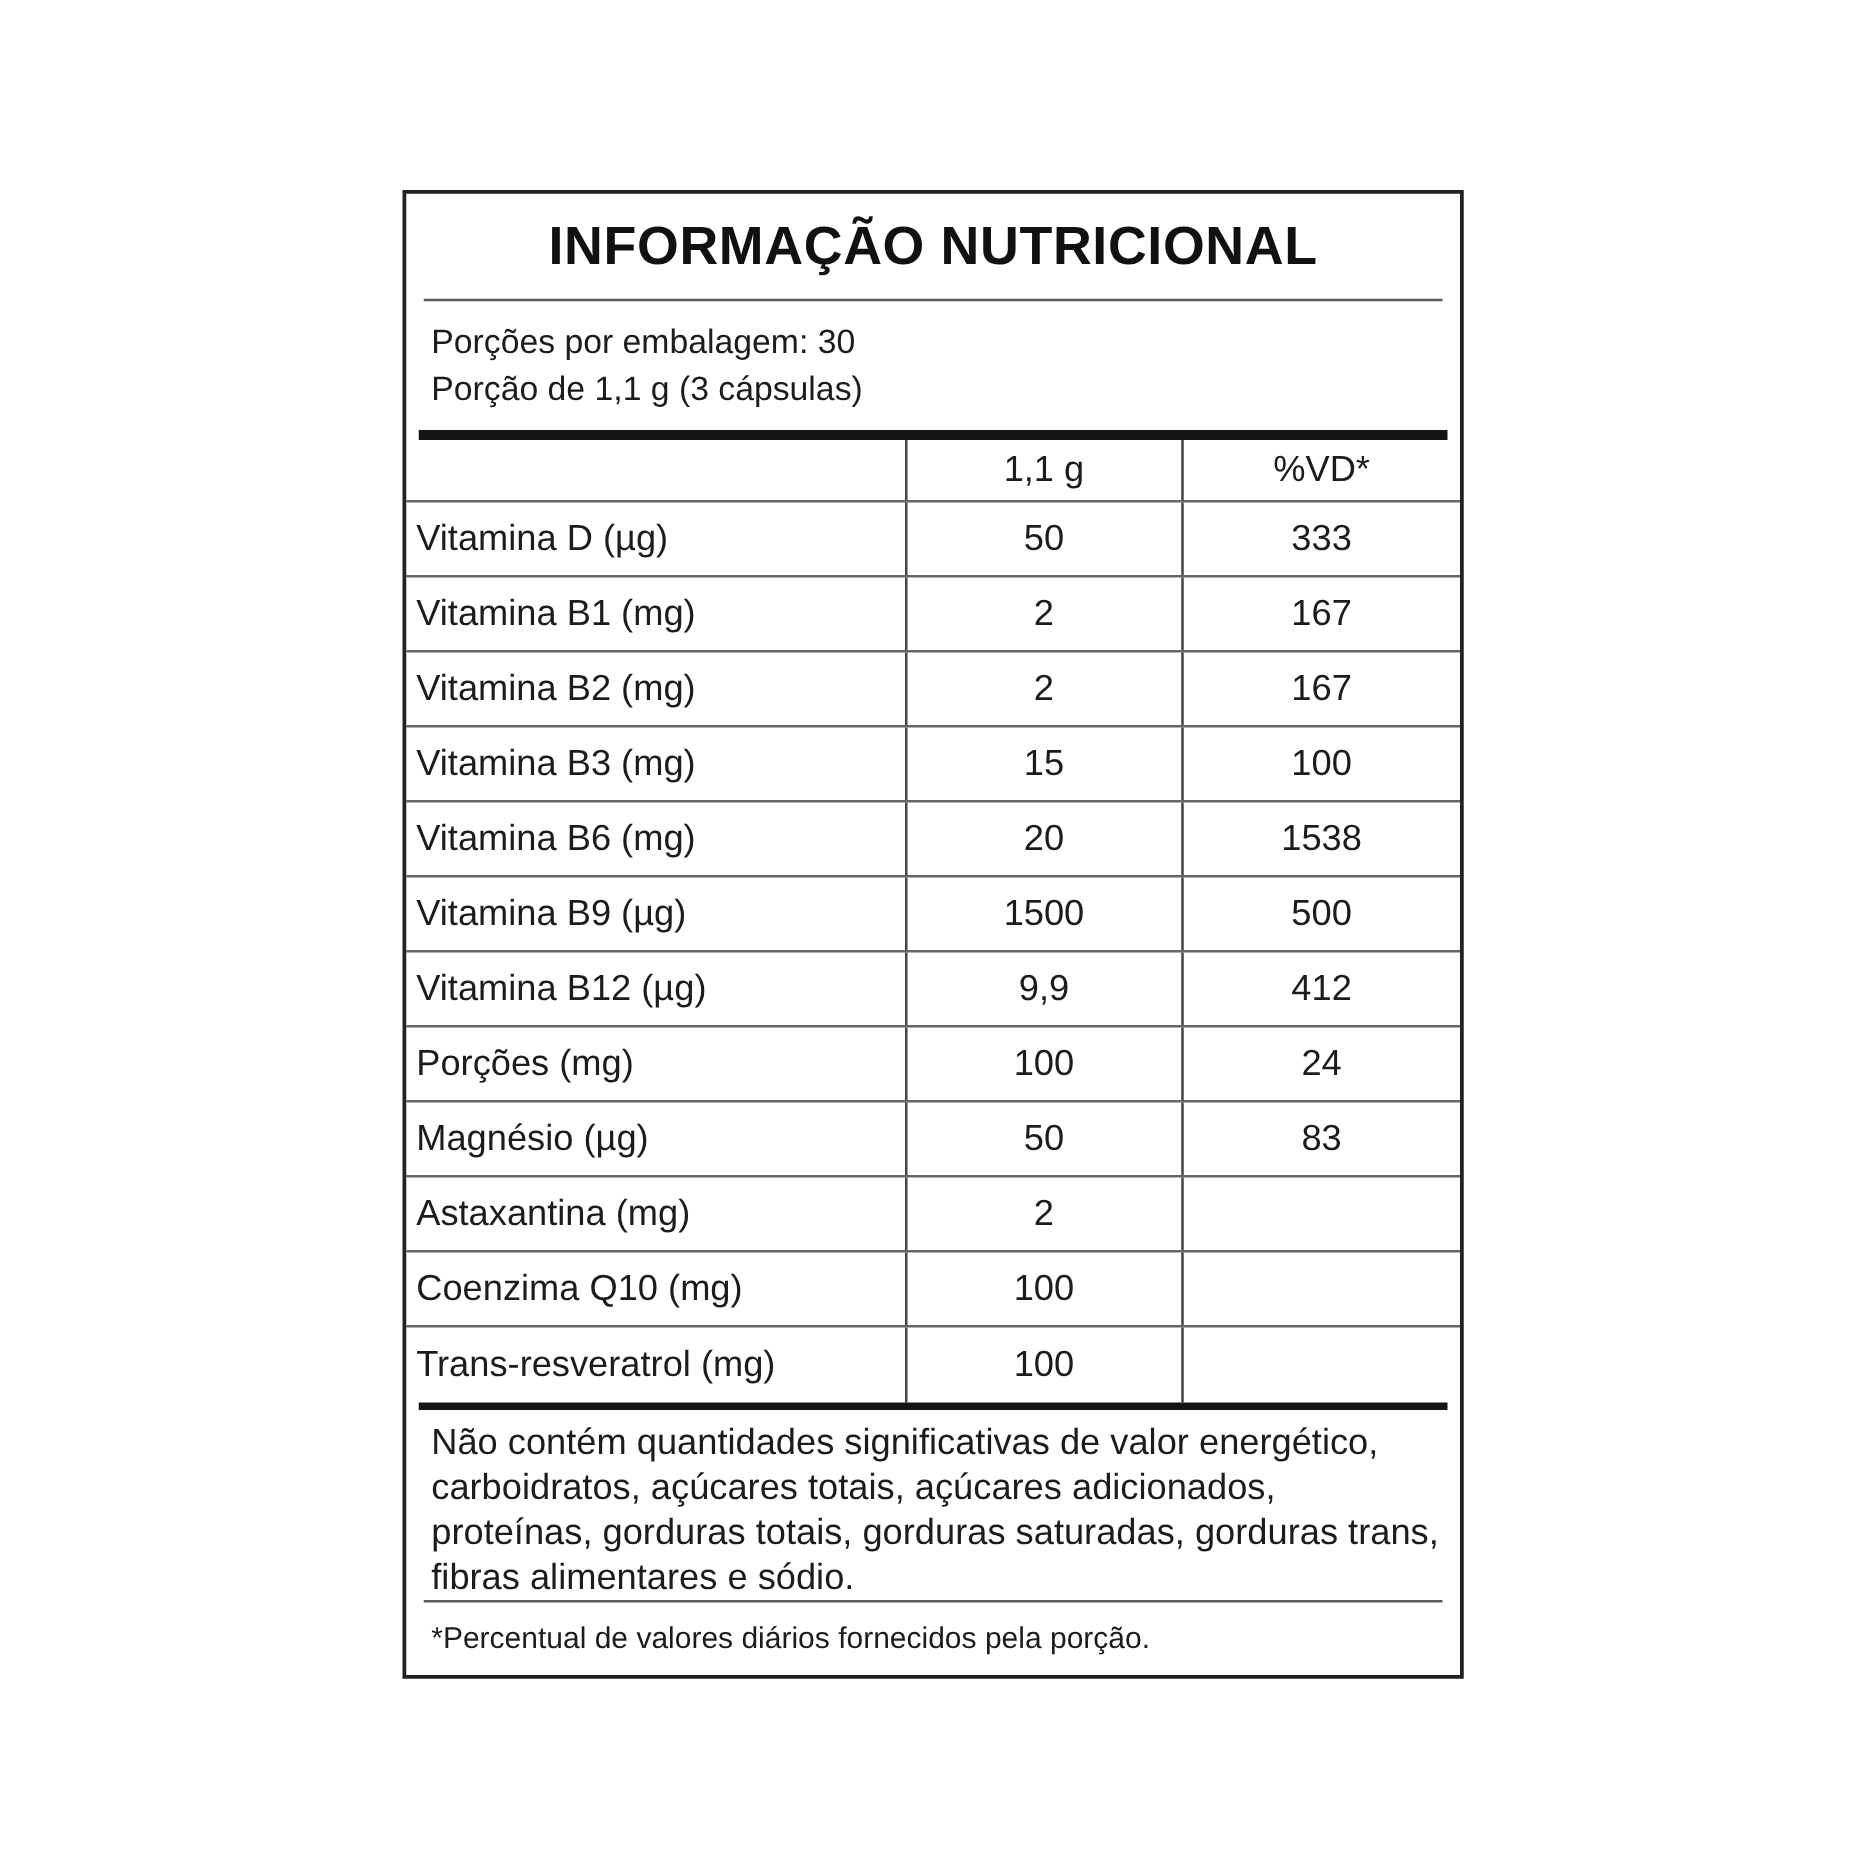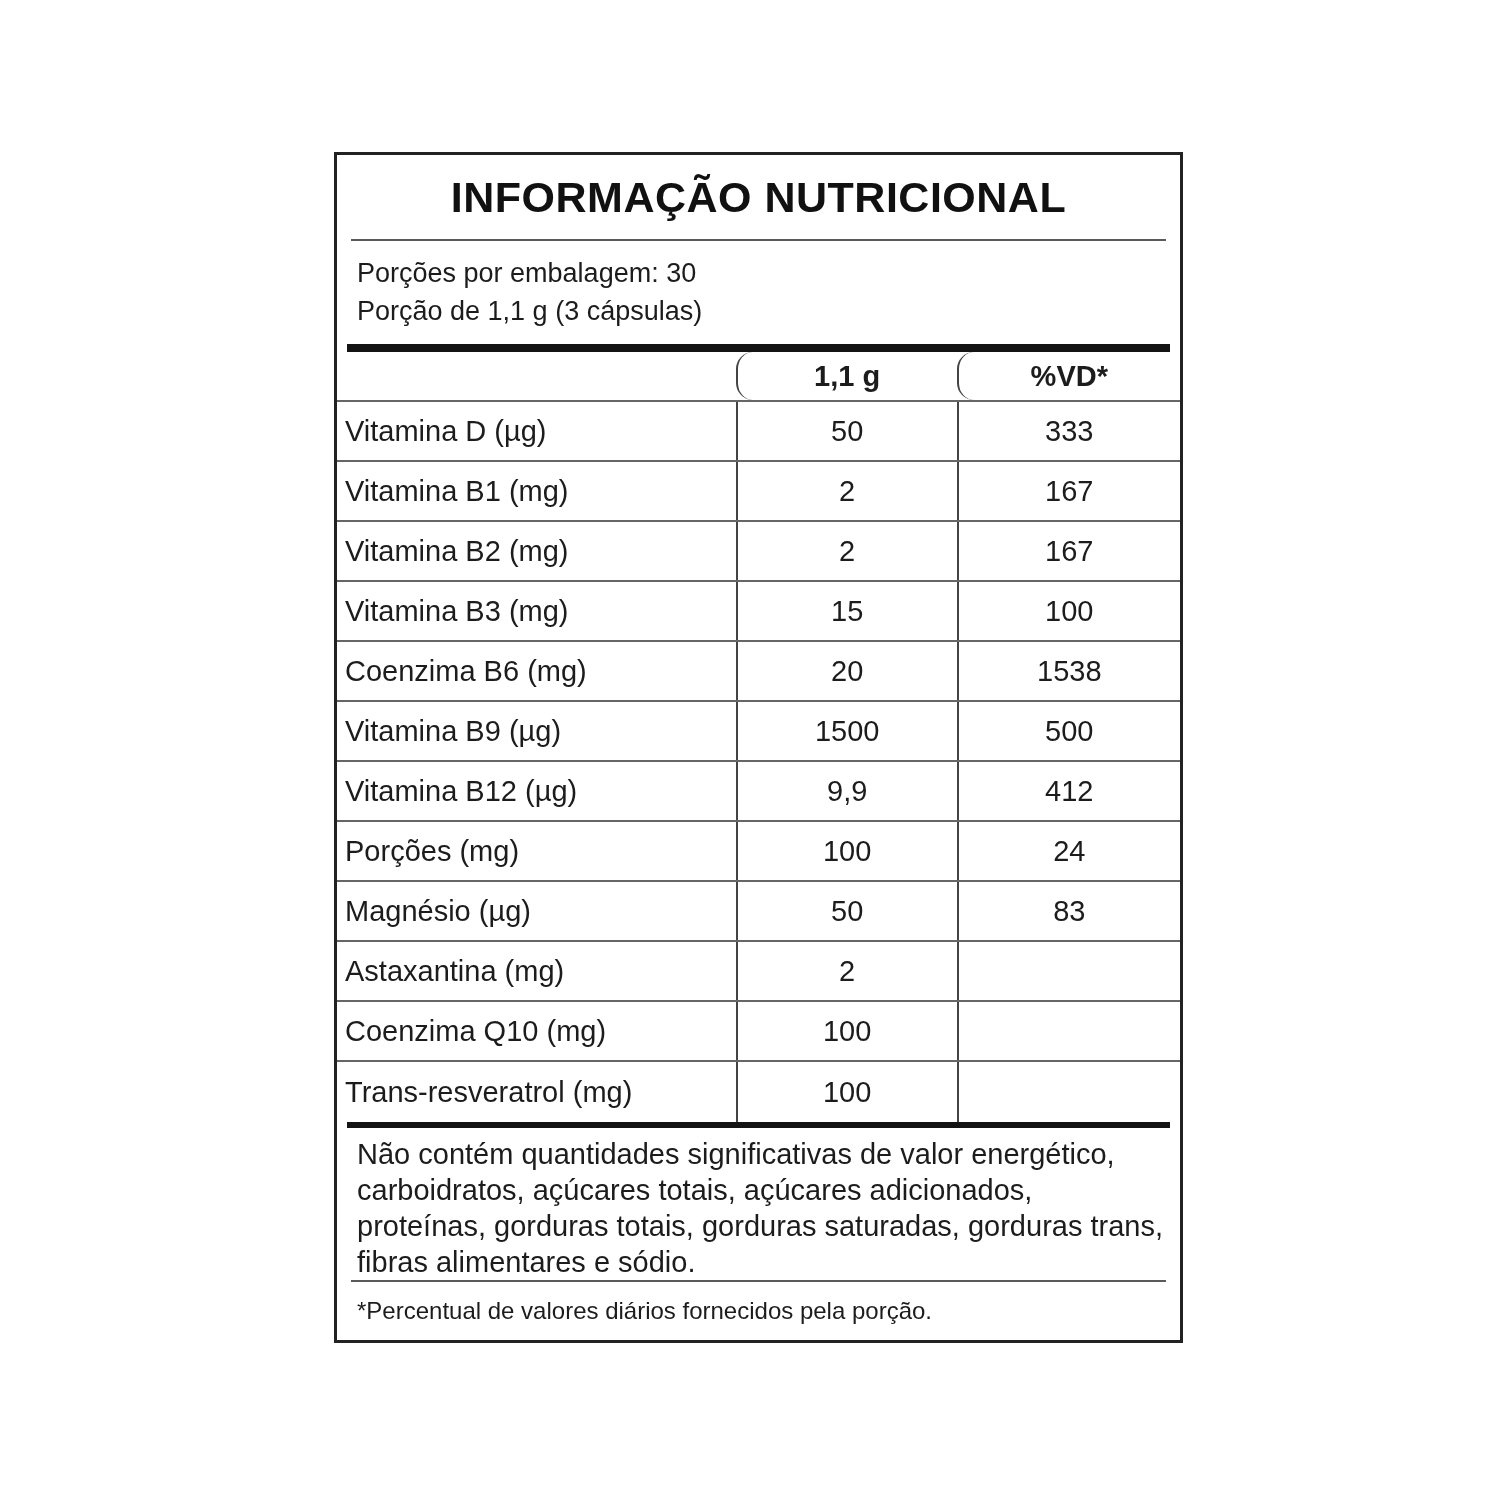--- a/index.html
+++ b/index.html
@@ -6,21 +6,21 @@
     margin: 0;
     padding: 0;
     width: 1500px;
     height: 1500px;
     background: #ffffff;
     font-family: "Liberation Sans", "DejaVu Sans", sans-serif;
     color: #1c1c1c;
   }
   .label-box {
     position: absolute;
-    left: 334px;
+    left: 322px;
     top: 152px;
     width: 849px;
     height: 1191px;
     box-sizing: border-box;
     border: 3px solid #222222;
     background: #ffffff;
     display: flex;
     flex-direction: column;
   }
   .title-block {
@@ -86,22 +86,21 @@
     width: 26.2%;
     justify-content: center;
     border-left: 2px solid #444444;
   }
   .cell.dv {
     width: 26.5%;
     justify-content: center;
     border-left: 2px solid #444444;
   }
   .nrow.header .cell {
-    font-weight: bold;
-    border-radius: 17px;
+    font-weight: normal;
   }
   .paragraph {
     padding: 8px 16px 0 20px;
     font-size: 29px;
     line-height: 36px;
     height: 152px;
     box-sizing: border-box;
   }
   .footnote {
     padding: 15px 28px 0 20px;
@@ -148,21 +147,21 @@
         <div class="cell name">Vitamina B2 (mg)</div>
         <div class="cell amount">2</div>
         <div class="cell dv">167</div>
       </div>
       <div class="nrow">
         <div class="cell name">Vitamina B3 (mg)</div>
         <div class="cell amount">15</div>
         <div class="cell dv">100</div>
       </div>
       <div class="nrow">
-        <div class="cell name">Coenzima B6 (mg)</div>
+        <div class="cell name">Vitamina B6 (mg)</div>
         <div class="cell amount">20</div>
         <div class="cell dv">1538</div>
       </div>
       <div class="nrow">
         <div class="cell name">Vitamina B9 (µg)</div>
         <div class="cell amount">1500</div>
         <div class="cell dv">500</div>
       </div>
       <div class="nrow">
         <div class="cell name">Vitamina B12 (µg)</div>

